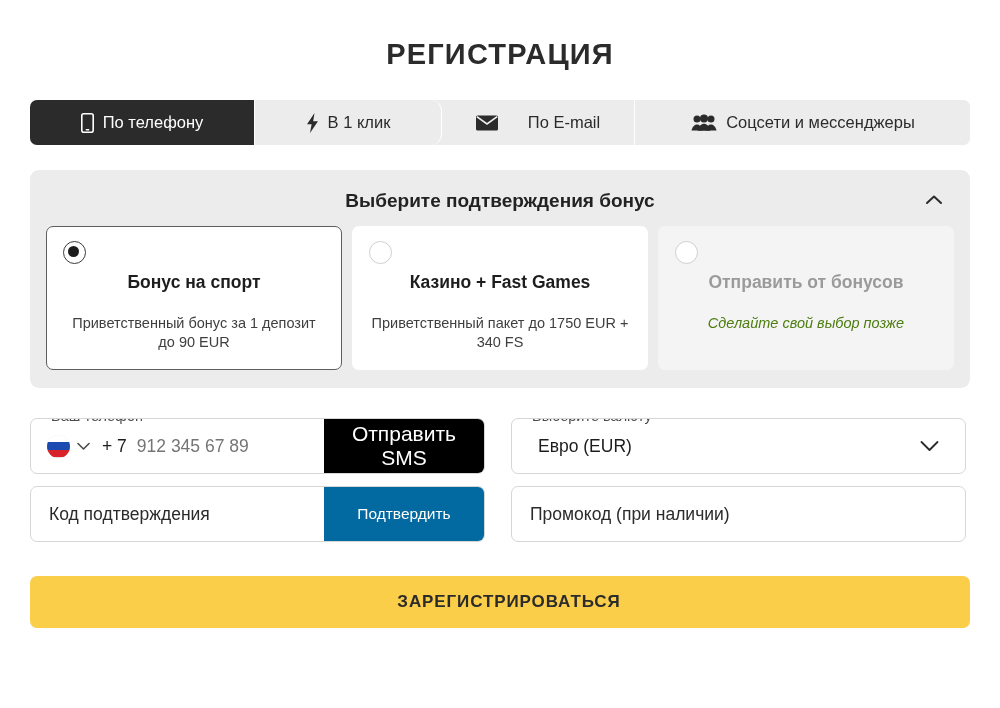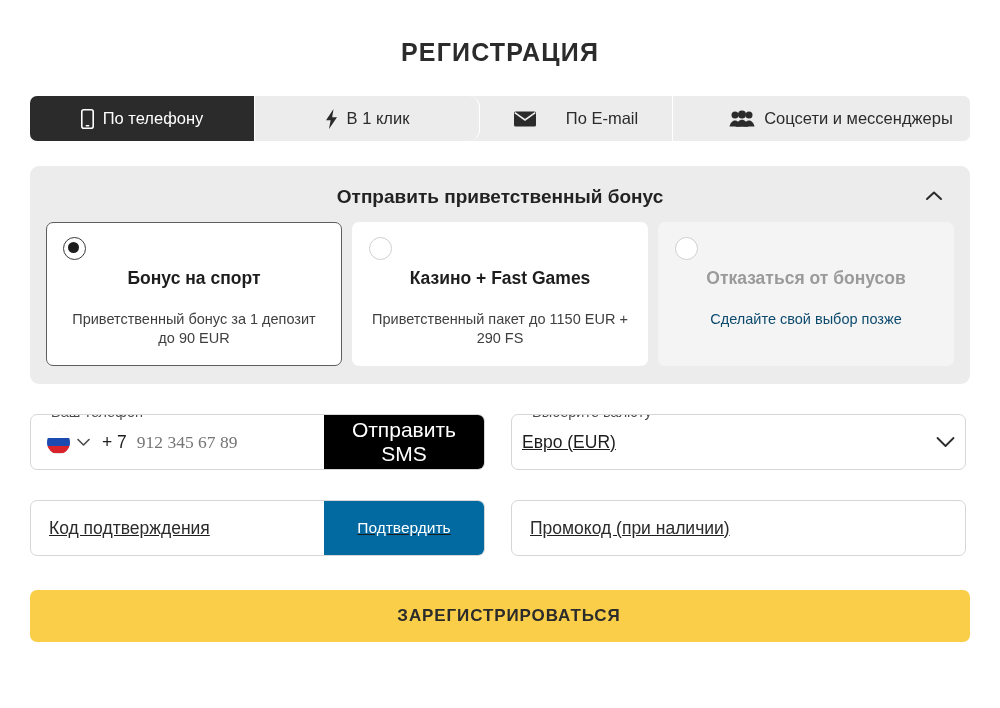--- a/index.html
+++ b/index.html
@@ -17,21 +17,21 @@
   .page {
     position: relative;
     width: 1000px;
     height: 708px;
     box-sizing: border-box;
   }
 
   
   .title {
     text-align: center;
-    font-size: 25px;
+    font-size: 29px;
     font-weight: bold;
     letter-spacing: 1.2px;
     color: #2b2b2b;
     padding-top: 38px;
   }
 
   
   .tabs {
     display: flex;
     margin: 29px 30px 0 30px;
@@ -54,21 +54,21 @@
     box-sizing: border-box;
     height: 100%;
     border-right: 1px solid #ffffff;
   }
   .tab:last-child { border-right: none; }
   .tab.active {
     background: #2b2b2b;
     color: #ffffff;
   }
   .tab-phone   { width: 225px; }
-  .tab-oneclick{ width: 225px; border-radius: 11px; }
+  .tab-oneclick{ width: 187px; border-radius: 11px; }
   .tab-email   { width: 193px; gap: 30px; }
   .tab-social  { width: 336px; }
   .tab .ticon {
     display: inline-flex;
     align-items: center;
     justify-content: center;
     line-height: 1;
   }
   .ticon svg { display: block; }
 
@@ -147,21 +147,21 @@
     margin-top: -2px;
   }
   .bcard .bdesc {
     text-align: center;
     font-size: 14.5px;
     color: #3f3f3f;
     line-height: 1.35;
     margin-top: 20px;
   }
   .bcard.muted .btitle { color: #9a9a9a; }
-  .bcard.muted .bdesc  { color: #0c4a6e; }
+  .bcard.muted .bdesc  { color: #4d7c0f; font-style: italic; }
 
   
   .form {
     margin: 30px 30px 0 30px;
   }
   .row {
     display: flex;
     gap: 26px;
   }
   .col { width: 455px; }
@@ -221,21 +221,21 @@
     color: #1d1d1d;
     padding-left: 12px;
     white-space: nowrap;
   }
   .phone-input {
     flex: 1 1 auto;
     border: none;
     outline: none;
     font-size: 17.5px;
     color: #a0a0a0;
-    font-family: Liberation Serif, serif;
+    font-family: Liberation Sans, sans-serif;
     padding-left: 10px;
     background: transparent;
     min-width: 0;
   }
   .btn-dark {
     width: 160px;
     flex: 0 0 160px;
     background: #000000;
     color: #fff;
     font-size: 21px;
@@ -255,44 +255,43 @@
     display: flex;
     align-items: center;
     justify-content: center;
     cursor: pointer;
     border: none;
     font-family: "Liberation Sans", sans-serif;
   }
   
   .select-field {
     align-items: center;
-    padding: 0 10px;
-    cursor: pointer;
-    text-decoration: underline;
+    padding: 0 26px;
+    cursor: pointer;
   }
   .select-value {
     flex: 1 1 auto;
     font-size: 17.5px;
     color: #1d1d1d;
   }
   .sel-chev { width: 19px; height: 12px; display:block; }
 
   .text-input {
     flex: 1 1 auto;
     border: none;
     outline: none;
     background: transparent;
     font-size: 17.5px;
     color: #2b2b2b;
     font-family: "Liberation Sans", sans-serif;
     padding: 0 18px;
     min-width: 0;
   }
   .text-input::placeholder { color: #2b2b2b; }
-  .row2 { margin-top: 30px; text-decoration: underline; }
+  .row2 { margin-top: 12px; }
 
   
   .submit {
     margin: 34px 30px 0 30px;
     height: 52px;
     background: #fbce49;
     border: none;
     border-radius: 7px;
     width: 940px;
     font-size: 17px;
@@ -355,45 +354,45 @@
           <path d="M6.6 16.8 C7.7 11.7 10.4 9.7 13 9.7 C15.6 9.7 18.3 11.7 19.4 16.8 Z" fill="#2b2b2b"></path>
         </svg>
       </span>
       <span>Соцсети и мессенджеры</span>
     </div>
   </div>
 
   
   <div class="bonus-panel">
     <div class="bonus-head">
-      <span>Отправить приветственный бонус</span>
+      <span>Выберите подтверждения бонус</span>
       <span class="chev">
         <svg width="24" height="24" viewBox="0 0 24 24">
           <path d="M5 15 L12 8.5 L19 15" fill="none" stroke="#2b2b2b" stroke-width="2" stroke-linecap="round" stroke-linejoin="round"></path>
         </svg>
       </span>
     </div>
 
     <div class="bonus-cards">
 
       <div class="bcard selected">
         <div class="radio"></div>
         <div class="btitle">Бонус на спорт</div>
         <div class="bdesc">Приветственный бонус за 1 депозит до 90 EUR</div>
       </div>
 
       <div class="bcard">
         <div class="radio"></div>
         <div class="btitle">Казино + Fast Games</div>
-        <div class="bdesc">Приветственный пакет до 1150 EUR + 290 FS</div>
+        <div class="bdesc">Приветственный пакет до 1750 EUR + 340 FS</div>
       </div>
 
       <div class="bcard muted">
         <div class="radio"></div>
-        <div class="btitle">Отказаться от бонусов</div>
+        <div class="btitle">Отправить от бонусов</div>
         <div class="bdesc">Сделайте свой выбор позже</div>
       </div>
     </div>
   </div>
 
   
   <div class="form">
 
     <div class="row">
 

